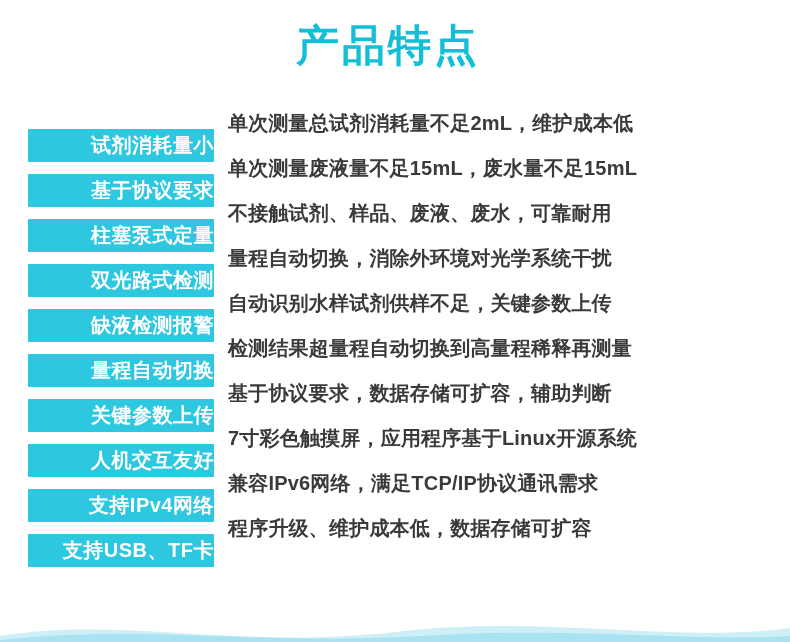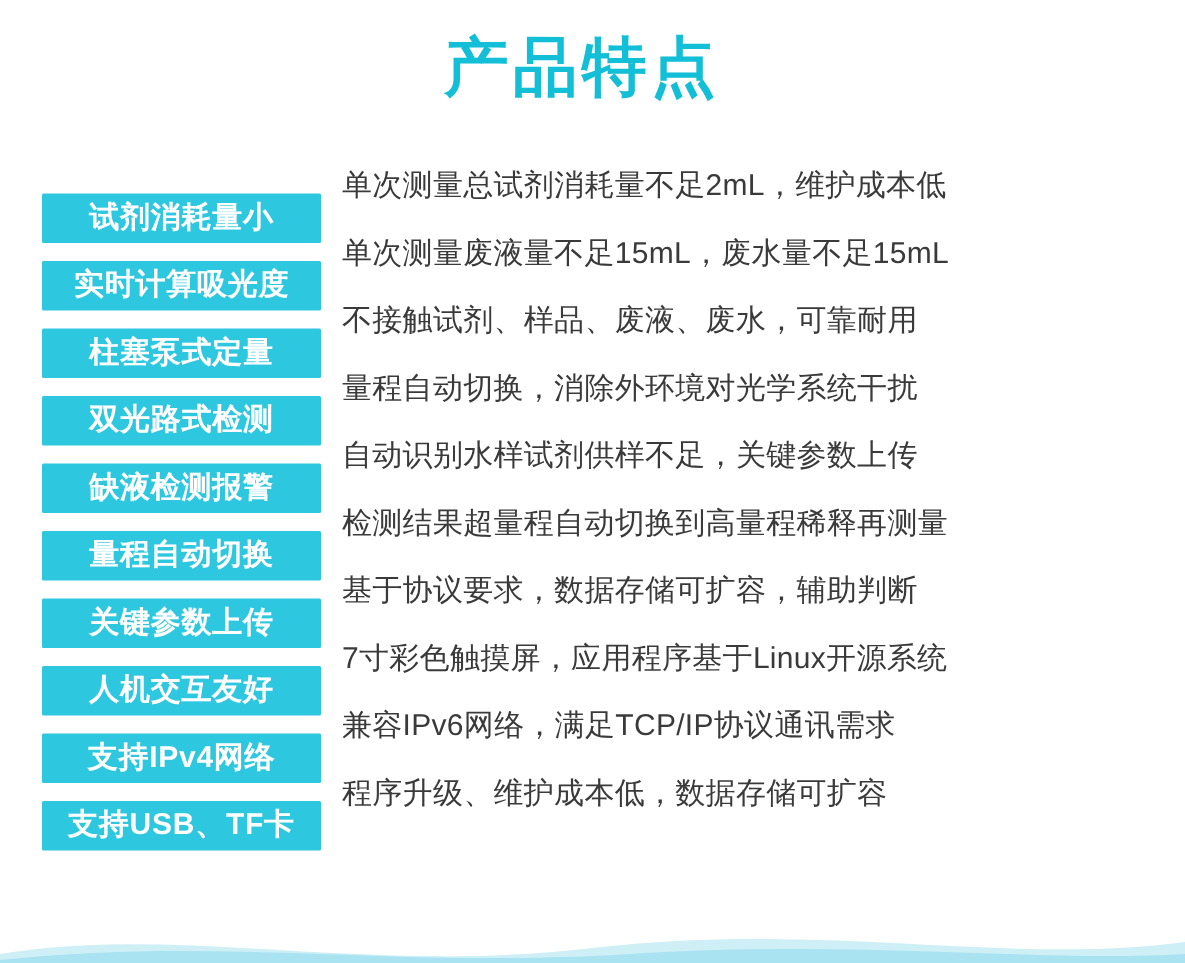--- a/index.html
+++ b/index.html
@@ -43,33 +43,33 @@
   }
   .tag {
     width: 186px;
     min-width: 186px;
     height: 33px;
     line-height: 33px;
     background: #2ec7e0;
     color: #ffffff;
     font-size: 20px;
     font-weight: bold;
-    text-align: center;
+    text-align: right;
     letter-spacing: 0.5px;
     box-sizing: border-box;
     border-radius: 1px;
     margin-top: 44px;
   }
   .desc {
     padding-left: 14px;
     color: #3a3a3a;
     font-size: 20px;
     letter-spacing: 0.2px;
     white-space: nowrap;
-    font-weight: 400;
+    font-weight: 700;
   }
   .bottom-wave {
     position: absolute;
     left: 0;
     bottom: 0;
     width: 790px;
     height: 36px;
     overflow: hidden;
     pointer-events: none;
   }
@@ -85,21 +85,21 @@
   <div class="title">产品特点</div>
 
   <div class="feature-list">
 
     <div class="feature-row">
       <div class="tag">试剂消耗量小</div>
       <div class="desc">单次测量总试剂消耗量不足2mL，维护成本低</div>
     </div>
 
     <div class="feature-row">
-      <div class="tag">实时计算吸光度</div>
+      <div class="tag">基于协议要求</div>
       <div class="desc">单次测量废液量不足15mL，废水量不足15mL</div>
     </div>
 
     <div class="feature-row">
       <div class="tag">柱塞泵式定量</div>
       <div class="desc">不接触试剂、样品、废液、废水，可靠耐用</div>
     </div>
 
     <div class="feature-row">
       <div class="tag">双光路式检测</div>

